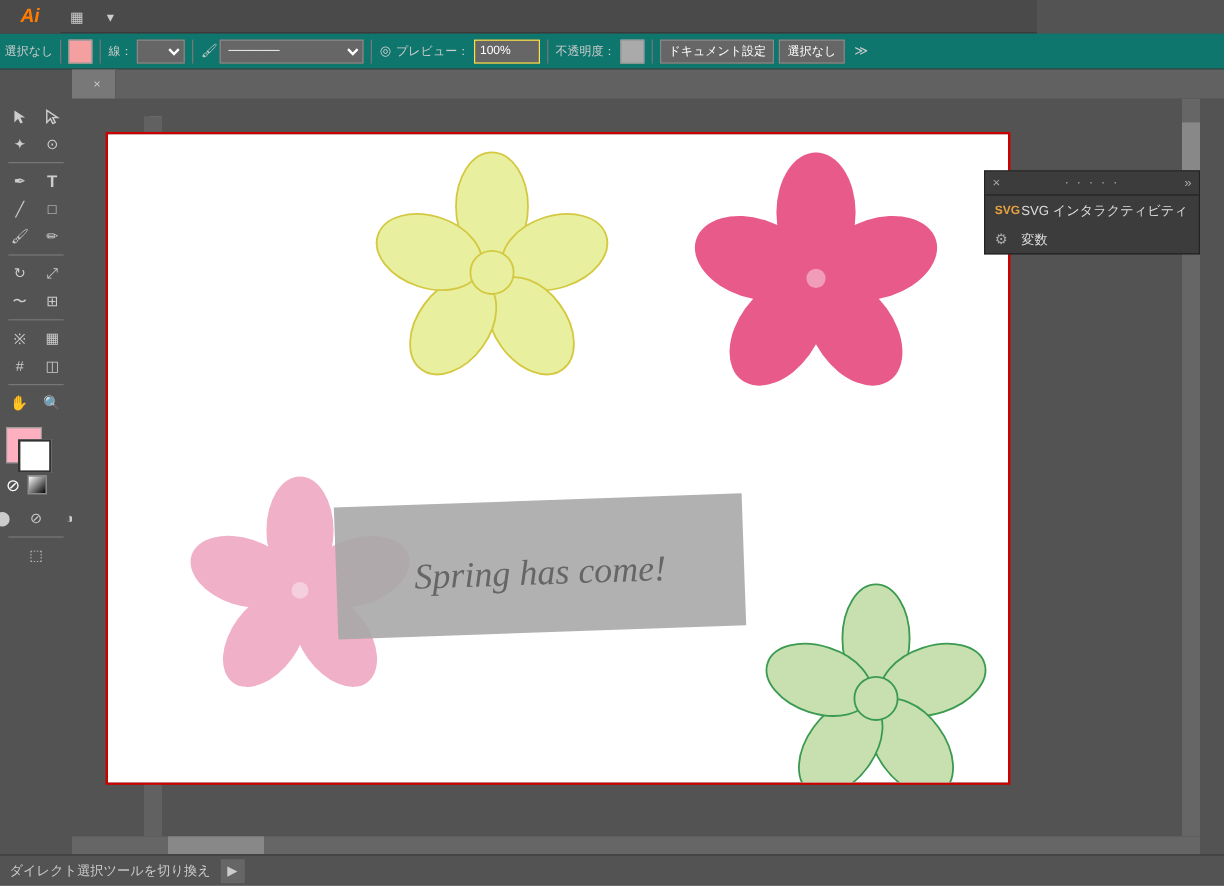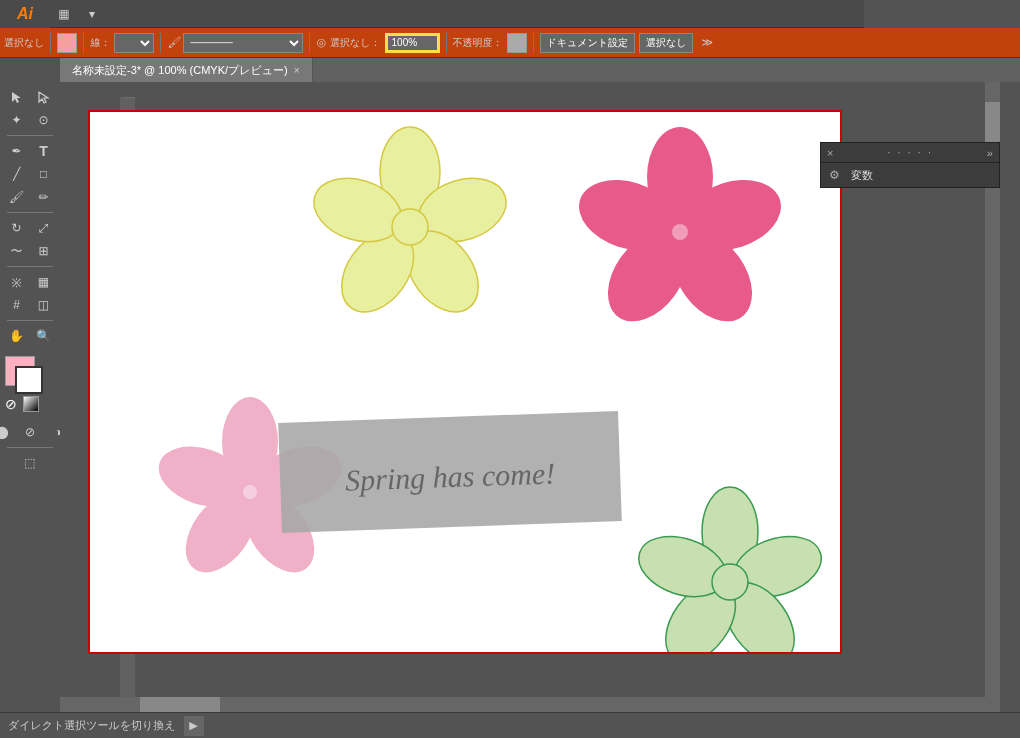--- a/index.html
+++ b/index.html
@@ -15,29 +15,29 @@
       font-size: 16px; font-style: italic; font-weight: bold; color: #FF7C00;
       background: #4a4a4a;
     }
     .menu-icon-btn {
       width: 28px; height: 28px; display: flex; align-items: center; justify-content: center;
       color: #ccc; cursor: pointer; font-size: 12px;
     }
 
     
     #toolbar {
-      width: 1020px; height: 30px; background: #c2410c; display: flex; align-items: center;
+      width: 1020px; height: 30px; background: #0f766e; display: flex; align-items: center;
       padding: 0 4px; gap: 4px; border-bottom: 1px solid #3a3a3a;
     }
     .toolbar-select {
       background: #666; border: 1px solid #888; color: #fff; font-size: 10px;
       height: 20px; padding: 0 2px; min-width: 40px;
     }
     .toolbar-input {
-      background: #666; border: 3px solid #fde047; color: #fff; font-size: 10px;
+      background: #666; border: 1px solid #fde047; color: #fff; font-size: 10px;
       height: 20px; padding: 0 4px; width: 60px;
     }
     .toolbar-label { color: #ccc; font-size: 10px; white-space: nowrap; }
     .toolbar-divider { width: 1px; height: 20px; background: #777; margin: 0 2px; }
     .toolbar-swatch { width: 20px; height: 20px; border: 1px solid #999; }
     .toolbar-btn {
       background: #666; border: 1px solid #888; color: #fff; font-size: 10px;
       height: 20px; padding: 0 6px; cursor: pointer; white-space: nowrap;
     }
 
@@ -157,34 +157,33 @@
   <div class="toolbar-divider"></div>
 
   <div style="display:flex;align-items:center;gap:2px;">
     <span style="color:#ccc;font-size:11px;">🖌</span>
     <select class="toolbar-select" style="width:120px;">
       <option>──────</option>
     </select>
   </div>
   <div class="toolbar-divider"></div>
   <span style="color:#ccc;font-size:11px;">◎</span>
-  <span class="toolbar-label">選択なし：</span>
+  <span class="toolbar-label">プレビュー：</span>
   <input class="toolbar-input" style="width: 55px;" value="100%">
   <div class="toolbar-divider"></div>
   <span class="toolbar-label">不透明度：</span>
   <div class="toolbar-swatch" style="background:#aaa;"></div>
   <div class="toolbar-divider"></div>
   <button class="toolbar-btn">ドキュメント設定</button>
   <button class="toolbar-btn">選択なし</button>
   <span style="color:#ccc;font-size:11px;margin-left:4px;">≫</span>
 </div>
 
 <div id="tab-bar">
   <div class="tab-item">
-    <span>名称未設定-3* @ 100% (CMYK/プレビュー)</span>
     <span class="tab-close">×</span>
   </div>
 </div>
 
 <div id="main-area">
 
   <div id="ruler-top">
     <svg width="940" height="15">
       <rect width="940" height="15" fill="#616161"></rect>
 
@@ -371,20 +370,24 @@
     </div>
   </div>
 
   <div id="svg-panel">
     <div id="svg-panel-header">
       <span id="svg-panel-close">×</span>
       <span style="color:#aaa;font-size:10px;letter-spacing:2px;">· · · · ·</span>
       <span id="svg-panel-expand">»</span>
     </div>
     <div class="svg-panel-item">
+      <span class="svg-panel-icon" style="font-size:10px;font-weight:bold;color:#e8a040;">SVG</span>
+      <span>SVG インタラクティビティ</span>
+    </div>
+    <div class="svg-panel-item">
       <span class="svg-panel-icon">⚙</span>
       <span>変数</span>
     </div>
   </div>
 
   <div id="scrollbar-bottom">
     <div style="height:15px;width:80px;background:#888;margin-left:80px;"></div>
   </div>
 
 </div>

